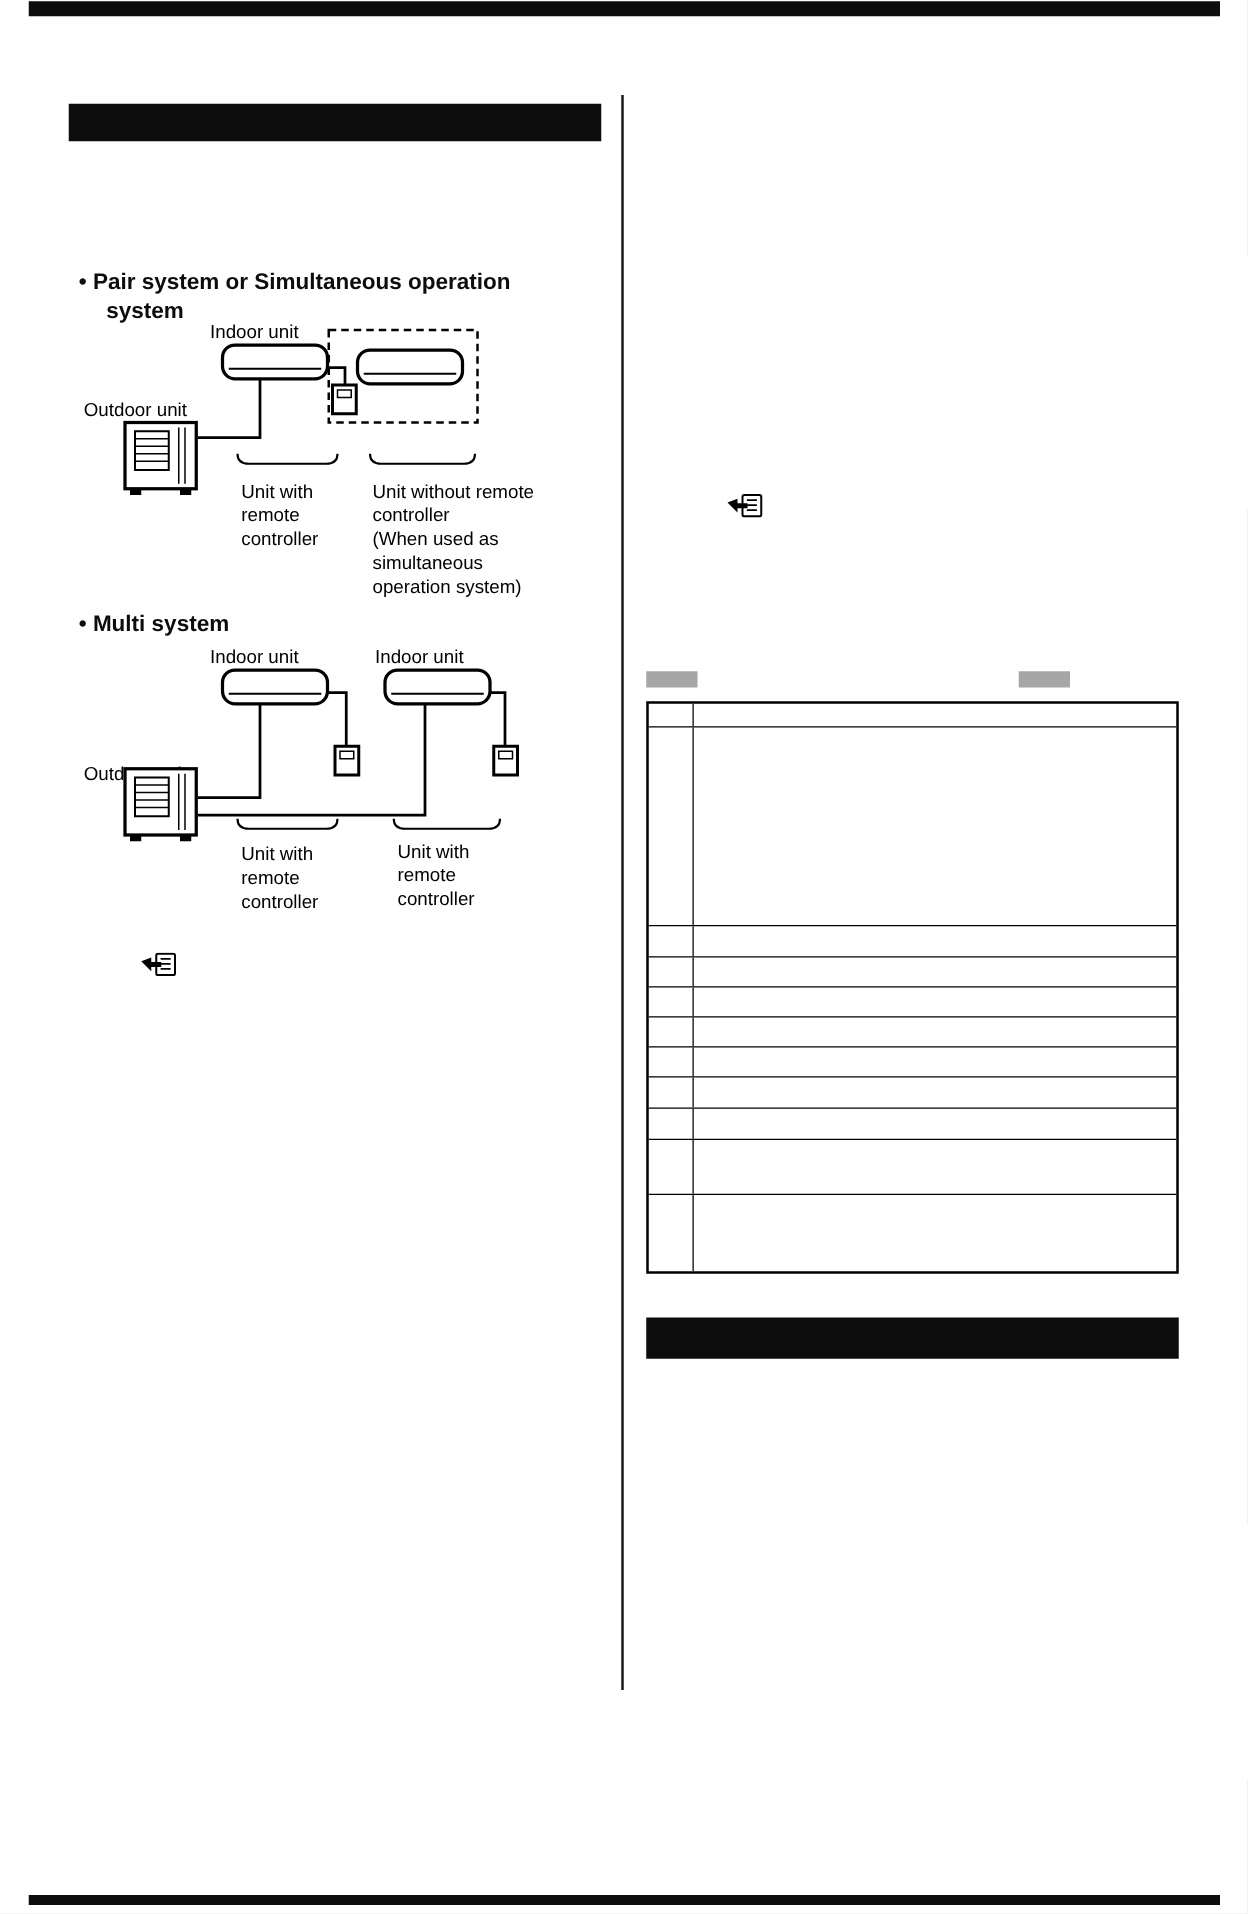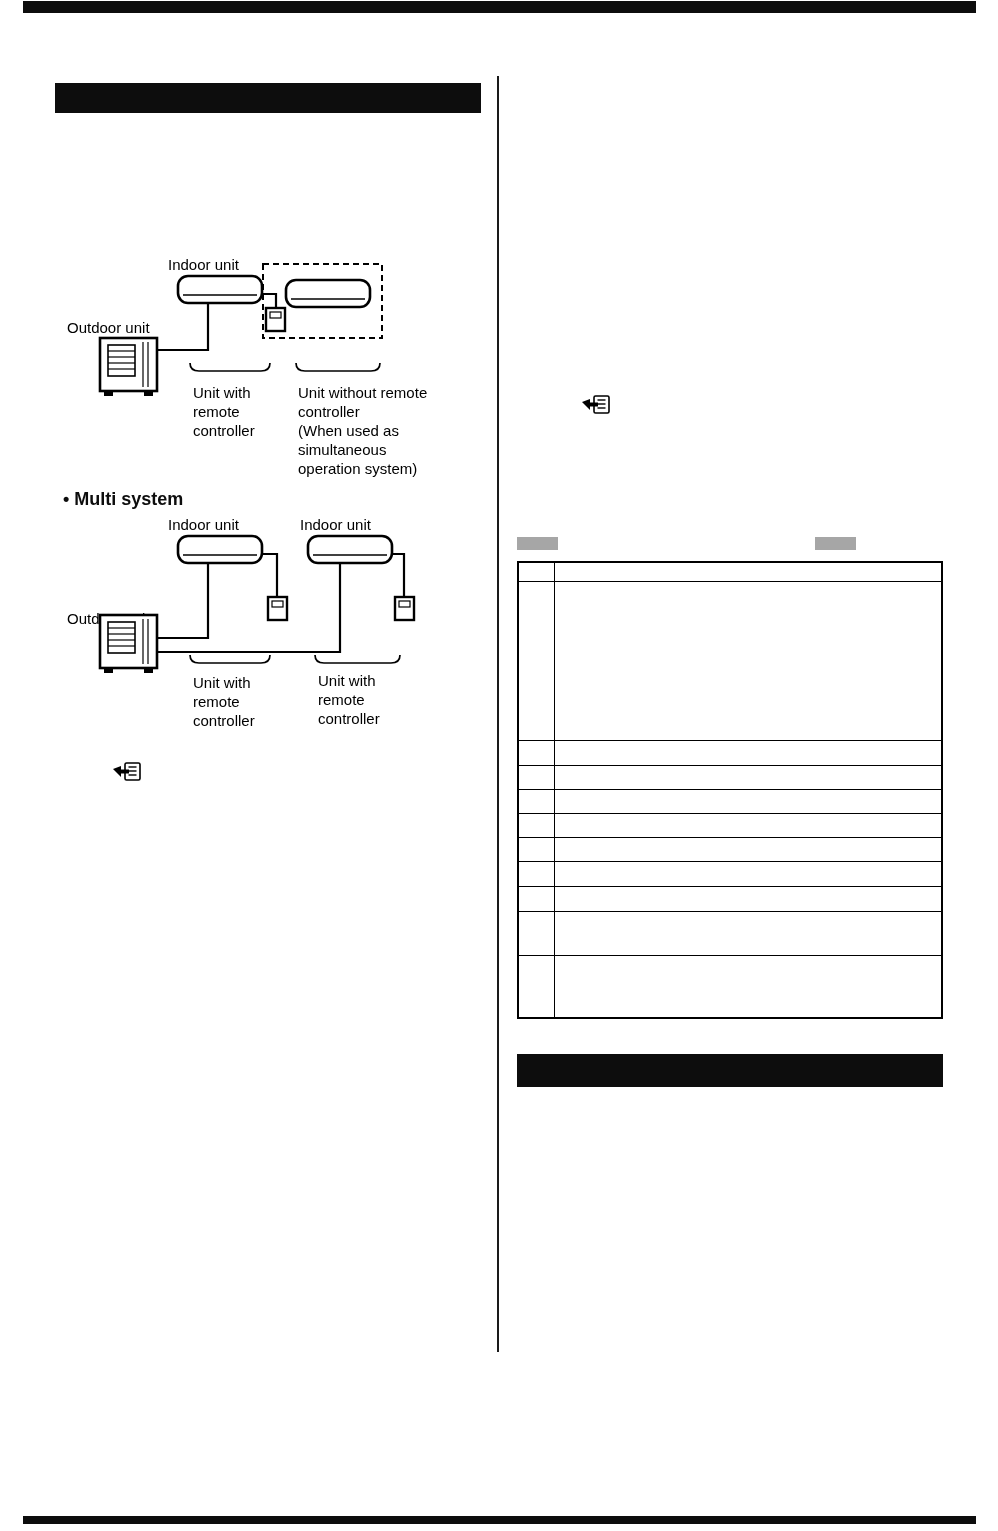--- a/index.html
+++ b/index.html
@@ -71,20 +71,24 @@
 
   <div class="rule-bar" style="left:23px; top:1px; width:953px; height:12px;"></div>
   <div class="rule-bar" style="left:23px; top:1516px; width:953px; height:8px;"></div>
 
   <div class="divider" style="left:497px; top:76px; width:2px; height:1276px;"></div>
 
   <div class="bar section-bar-left">
     <span class="bar-label"></span>
   </div>
 
+  <div class="heading" style="left:63px; top:214px;">
+    <div>• Pair system or Simultaneous operation</div>
+    <div class="h-indent">system</div>
+  </div>
 
   <svg class="diagram" style="left:58px; top:250px;" width="430" height="242" viewBox="0 0 430 242">
     <text x="110" y="20">Indoor unit</text>
     <polyline class="pipe" points="150,51 150,100 100,100"></polyline>
     <polyline class="pipe" points="204,44 218,44 218,58"></polyline>
     <use href="#def-indoor-unit" x="120" y="26"></use>
     <rect x="205" y="14" width="119" height="74" fill="none" stroke="#000" stroke-width="2" stroke-dasharray="6 4"></rect>
     <use href="#def-indoor-unit" x="228" y="30"></use>
     <use href="#def-remote" x="208" y="58"></use>
     <text x="9" y="83">Outdoor unit</text>

